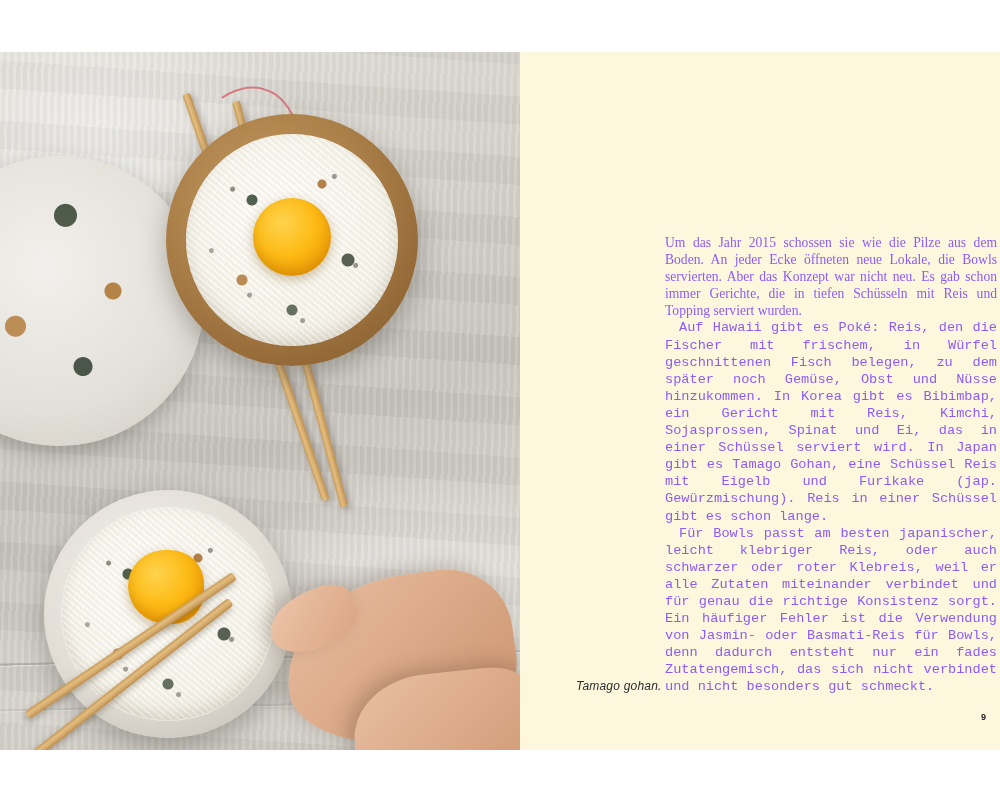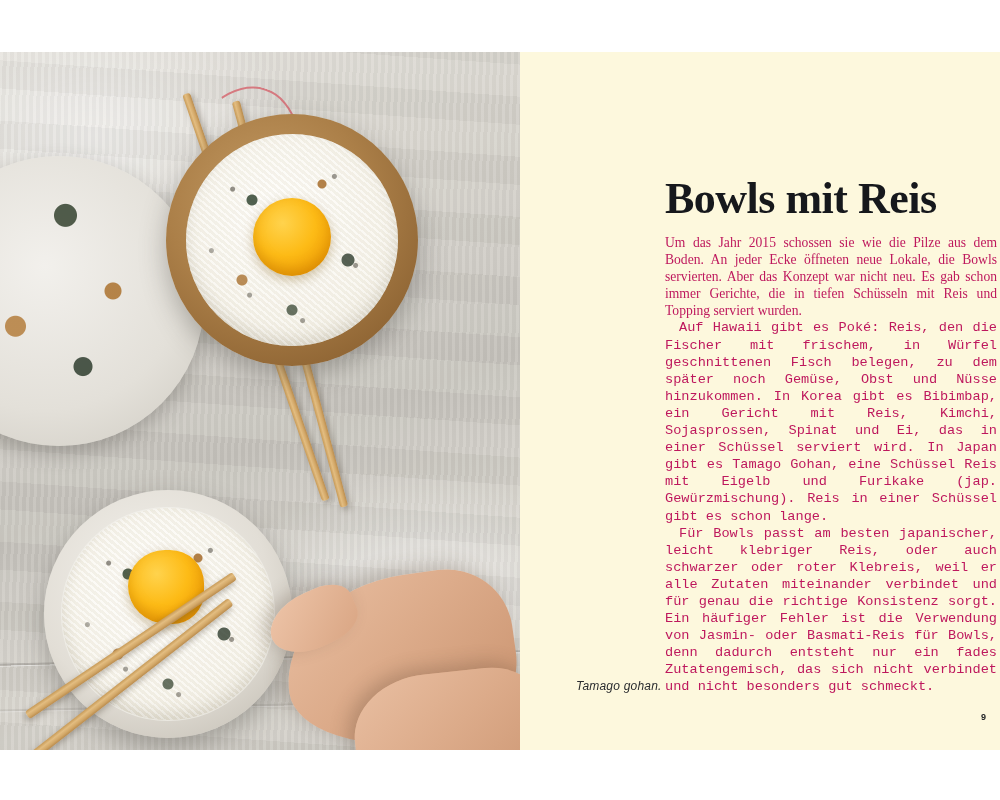--- a/index.html
+++ b/index.html
@@ -188,21 +188,21 @@
     font-size: 44px;
     letter-spacing: -0.5px;
     color: #16181c;
     white-space: nowrap;
   }
   .body-col {
     position: absolute;
     left: 145px;
     top: 182px;
     width: 332px;
-    color: #be185d;
+    color: #8b5cf6;
     font-size: 13.6px;
     line-height: 17.1px;
     text-align: justify;
   }
   .body-col p {
     margin: 0;
   }
   .body-col p + p {
     text-indent: 14px;
     font-family: Liberation Mono, monospace;
@@ -260,21 +260,20 @@
     <div class="chopstick" style="left: 232px; top: 520px; width: 9px; height: 250px; transform: rotate(56deg); transform-origin: top left;"></div>
     <div class="chopstick" style="left: 228px; top: 546px; width: 9px; height: 250px; transform: rotate(52deg); transform-origin: top left;"></div>
 
     <div class="hand" style="left: 286px; top: 524px; width: 230px; height: 170px; border-radius: 58% 30% 36% 64% / 62% 40% 48% 42%; transform: rotate(-8deg);"></div>
     <div class="hand" style="left: 356px; top: 620px; width: 190px; height: 150px; border-radius: 40% 28% 30% 50%; transform: rotate(-6deg);"></div>
     <div class="hand" style="left: 268px; top: 540px; width: 90px; height: 56px; border-radius: 60% 40% 45% 55%; transform: rotate(-24deg); background: linear-gradient(140deg,#eec5a9,#d9a583);"></div>
   </div>
 
   <div class="text-page">
 
-    <h1 class="headline">Bowls mit Reis</h1>
 
     <div class="body-col">
       <p>Um das Jahr 2015 schossen sie wie die Pilze aus dem Boden. An jeder Ecke öffneten neue Lokale, die Bowls servierten. Aber das Konzept war nicht neu. Es gab schon immer Gerichte, die in tiefen Schüsseln mit Reis und Topping serviert wurden.</p>
       <p>Auf Hawaii gibt es Poké: Reis, den die Fischer mit frischem, in Würfel geschnittenen Fisch belegen, zu dem später noch Gemüse, Obst und Nüsse hinzukommen. In Korea gibt es Bibimbap, ein Gericht mit Reis, Kimchi, Sojasprossen, Spinat und Ei, das in einer Schüssel serviert wird. In Japan gibt es Tamago Gohan, eine Schüssel Reis mit Eigelb und Furikake (jap. Gewürzmischung). Reis in einer Schüssel gibt es schon lange.</p>
       <p>Für Bowls passt am besten japanischer, leicht klebriger Reis, oder auch schwarzer oder roter Klebreis, weil er alle Zutaten miteinander verbindet und für genau die richtige Konsistenz sorgt. Ein häufiger Fehler ist die Verwendung von Jasmin- oder Basmati-Reis für Bowls, denn dadurch entsteht nur ein fades Zutatengemisch, das sich nicht verbindet und nicht besonders gut schmeckt.</p>
     </div>
 
     <div class="caption">Tamago gohan.</div>
 
     <div class="folio">9</div>

